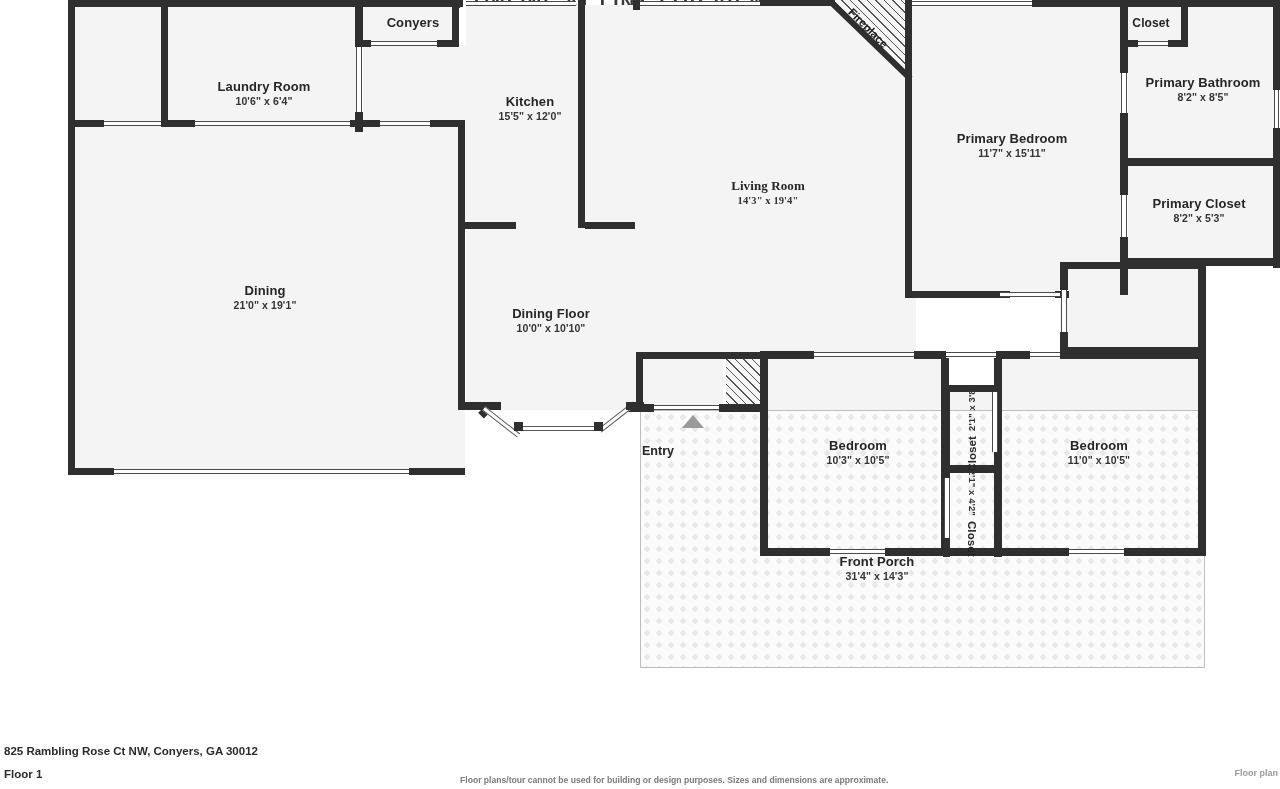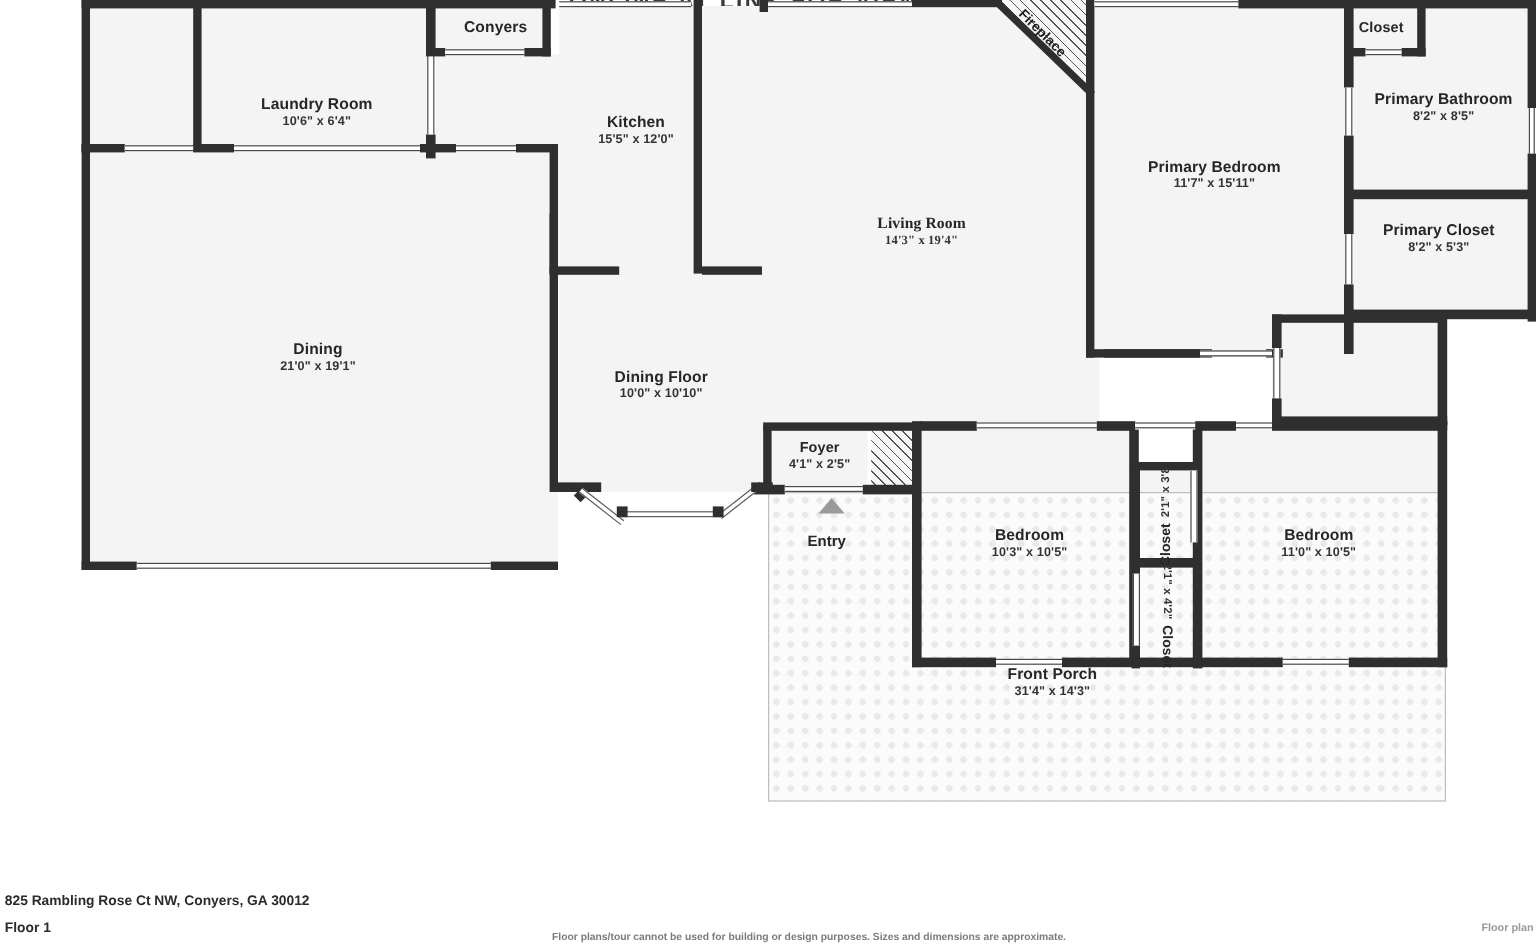--- a/index.html
+++ b/index.html
@@ -218,21 +218,21 @@
   <div class="win" style="left:1069px;top:549px; width:55px;  height:5px;"></div>
   <div class="wall" style="left:1124px;top:548px; width:82px;  height:8px;"></div>
 
   <div class="wall" style="left:636px; top:355px; width:7px;   height:55px;"></div>
   <div class="wall" style="left:636px; top:352px; width:130px; height:7px;"></div>
   <div class="wall" style="left:628px; top:404px; width:26px;  height:8px;"></div>
   <div class="win" style="left:654px; top:405px; width:65px;  height:5px;"></div>
   <div class="wall" style="left:719px; top:404px; width:46px;  height:8px;"></div>
 
   <div class="entry-arrow" style="left:682px; top:415px;"></div>
-  <div class="entry-text" style="left:673px; top:444px;">Entry</div>
+  <div class="entry-text" style="left:642px; top:444px;">Entry</div>
 
   <div class="wall" style="left:465px; top:402px; width:36px;  height:8px;"></div>
   <div class="bay-nub" style="left:481px; top:406px; width:8px; height:8px; transform:rotate(45deg);"></div>
   <div class="bay" style="left:484px; top:406px; width:44px; transform:rotate(38deg);"></div>
   <div class="bay" style="left:518px; top:426px; width:84px;"></div>
   <div class="bay" style="left:600px; top:428px; width:44px; transform:rotate(-38deg);"></div>
   <div class="bay-nub" style="left:514px; top:422px; width:9px; height:9px;"></div>
   <div class="bay-nub" style="left:594px; top:422px; width:9px; height:9px;"></div>
   <div class="wall" style="left:626px; top:402px; width:18px;  height:8px;"></div>
 
@@ -259,36 +259,32 @@
   <div class="label" style="left:471px; top:306px; width:160px;">
     <div class="nm">Dining Floor</div>
     <div class="dm">10'0" x 10'10"</div>
   </div>
 
   <div class="label" style="left:185px; top:283px; width:160px;">
     <div class="nm">Dining</div>
     <div class="dm">21'0" x 19'1"</div>
   </div>
 
-  <div class="label sm" style="left:603px; top:366px; width:160px;">
-    <div class="nm">Foyer</div>
-    <div class="dm">4'1" x 2'5"</div>
-  </div>
 
   <div class="label" style="left:932px; top:131px; width:160px;">
     <div class="nm">Primary Bedroom</div>
     <div class="dm">11'7" x 15'11"</div>
   </div>
 
   <div class="label" style="left:1123px; top:75px; width:160px;">
     <div class="nm">Primary Bathroom</div>
     <div class="dm">8'2" x 8'5"</div>
   </div>
 
-  <div class="label" style="left:1119px; top:184px; width:160px;">
+  <div class="label" style="left:1119px; top:196px; width:160px;">
     <div class="nm">Primary Closet</div>
     <div class="dm">8'2" x 5'3"</div>
   </div>
 
   <div class="label sm" style="left:1071px; top:16px; width:160px;">
     <div class="nm">Closet</div>
   </div>
 
 
   <div class="label" style="left:778px; top:438px; width:160px;">

